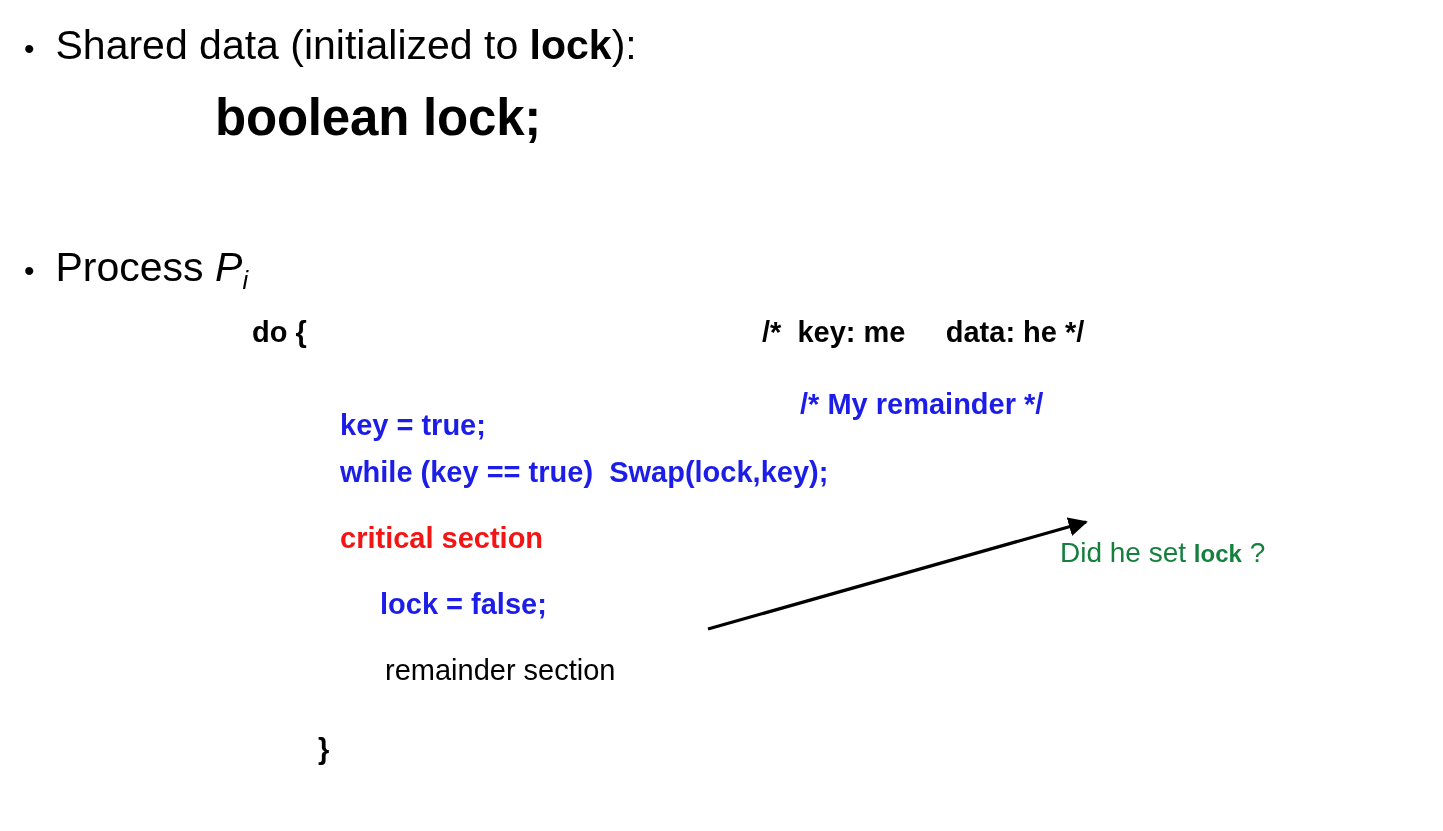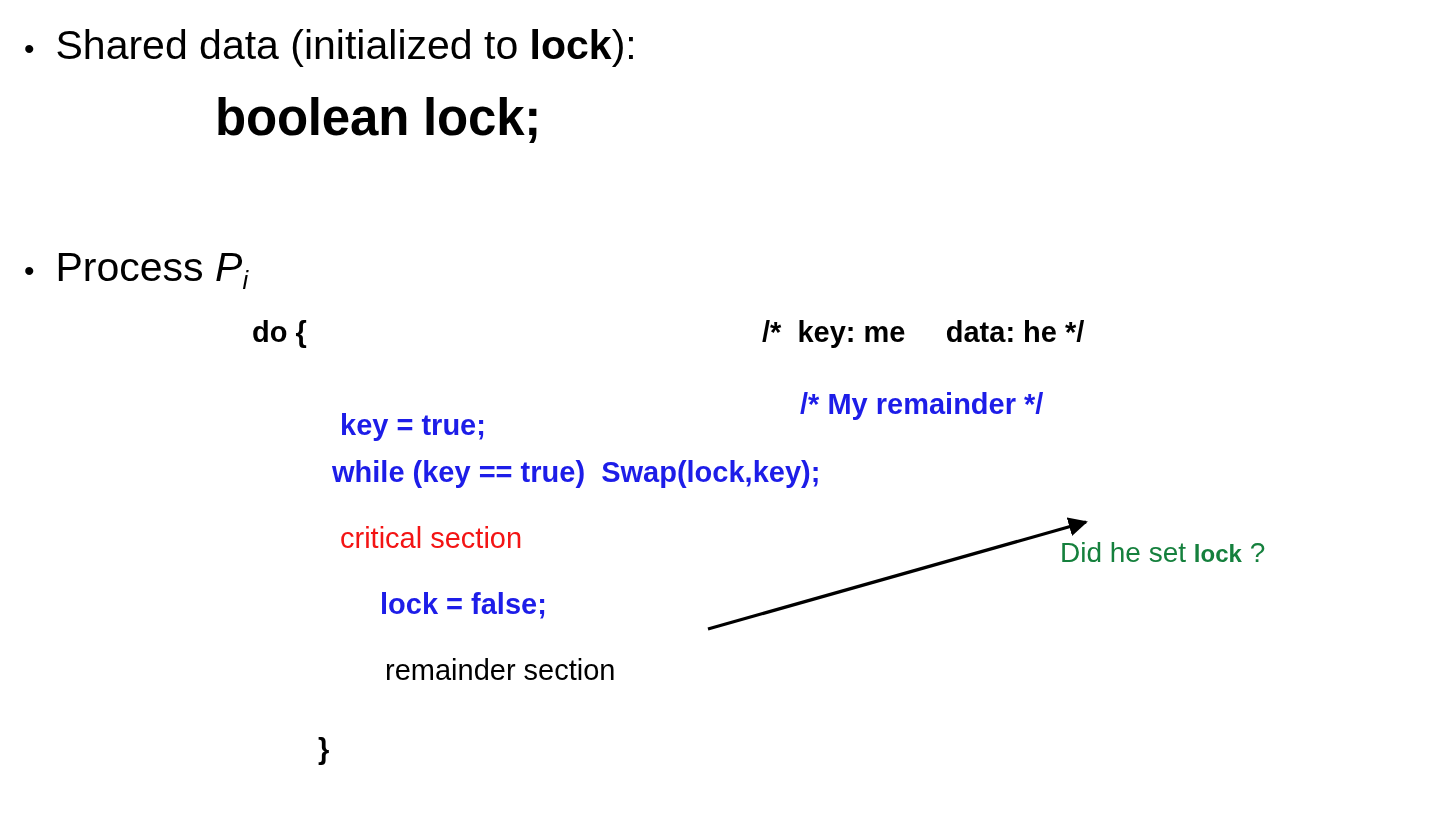--- a/index.html
+++ b/index.html
@@ -41,21 +41,21 @@
     color: #000;
   }
   .bullet-text {
     font-size: 41px;
     color: #000;
     white-space: pre;
   }
 
   .b  { font-weight: bold; }
   .blue { color: #1d1de8; font-weight: bold; }
-  .red  { color: #f31414; font-weight: normal; }
+  .red  { color: #f31414; font-weight: bold; }
   .blk  { color: #000000; }
 
   
   .ital { font-style: italic; }
   .sub  { font-style: italic; font-size: 0.62em; vertical-align: -0.30em; }
 
   
   .code {
     position: absolute;
     font-family: "Liberation Sans", sans-serif;
@@ -103,21 +103,21 @@
     <span class="bullet-dot">•</span>
     <span class="bullet-text"><span>Process </span><span class="ital">P</span><span class="sub">i</span></span>
   </div>
 
   <div class="code b blk" style="left:252px; top:318px;">do {</div>
   <div class="code b blk" style="left:762px; top:318px;">/*  key: me     data: he */</div>
 
   <div class="code blue" style="left:340px; top:390px;margin-top:21px;">key = true;</div>
   <div class="code blue" style="left:800px; top:390px;">/* My remainder */</div>
 
-  <div class="code blue" style="left:332px; top:458px;text-align:center;">while (key == true)  Swap(lock,key);</div>
+  <div class="code blue" style="left:340px; top:458px;text-align:center;">while (key == true)  Swap(lock,key);</div>
 
   <div class="code red" style="left:340px; top:524px;">critical section</div>
 
   <div class="code blue" style="left:340px; top:590px;margin-left:40px;">lock = false;</div>
 
   <div class="code blk" style="left:385px; top:656px; font-weight:normal;">remainder section</div>
 
   <div class="code b blk" style="left:318px; top:735px;">}</div>
 
   <svg class="arrow-svg" viewBox="0 0 1443 831">

